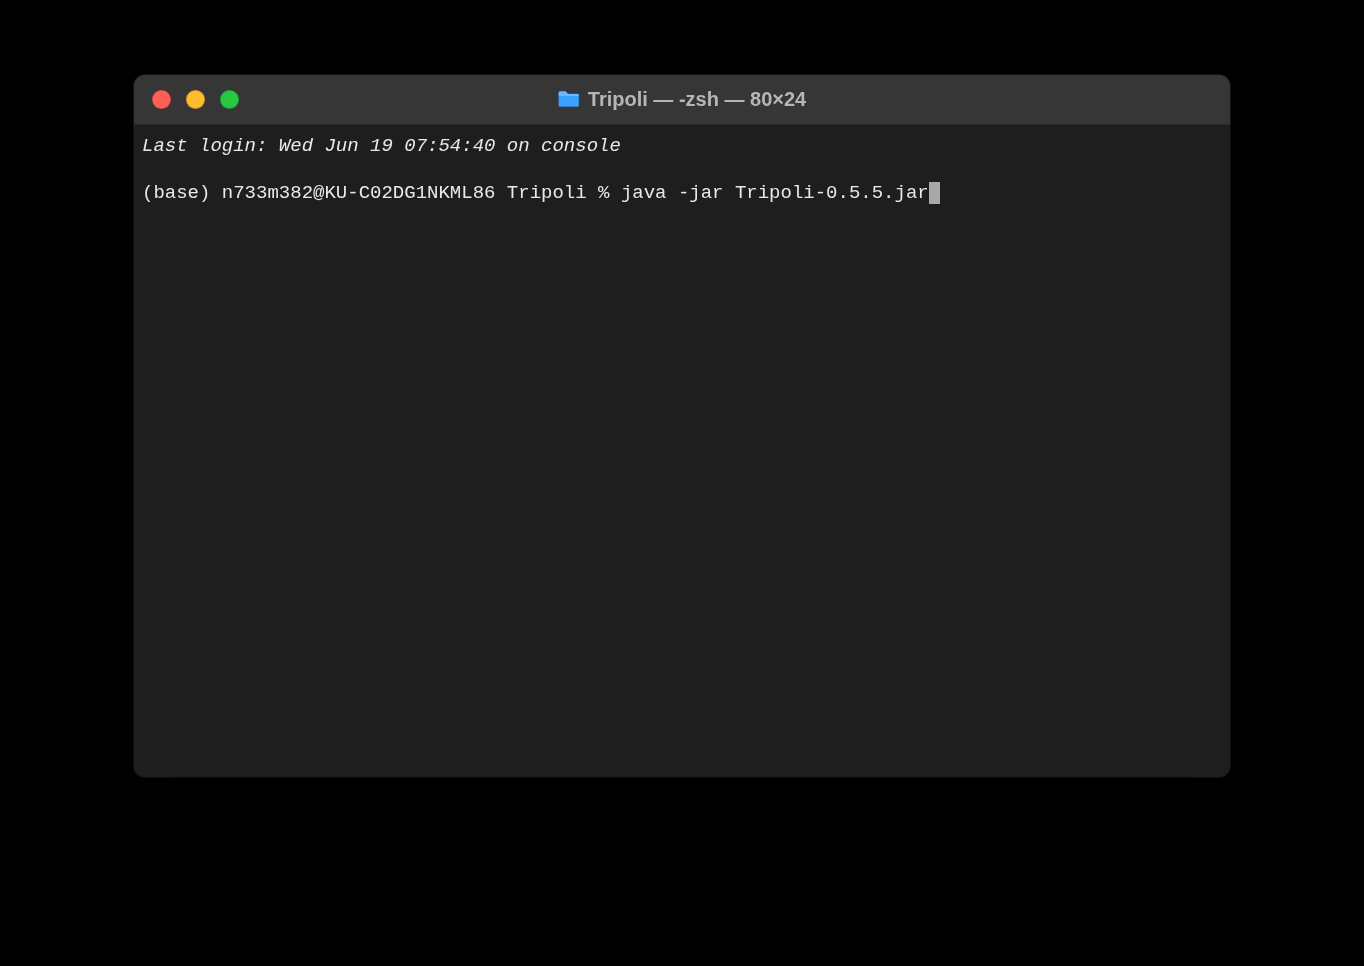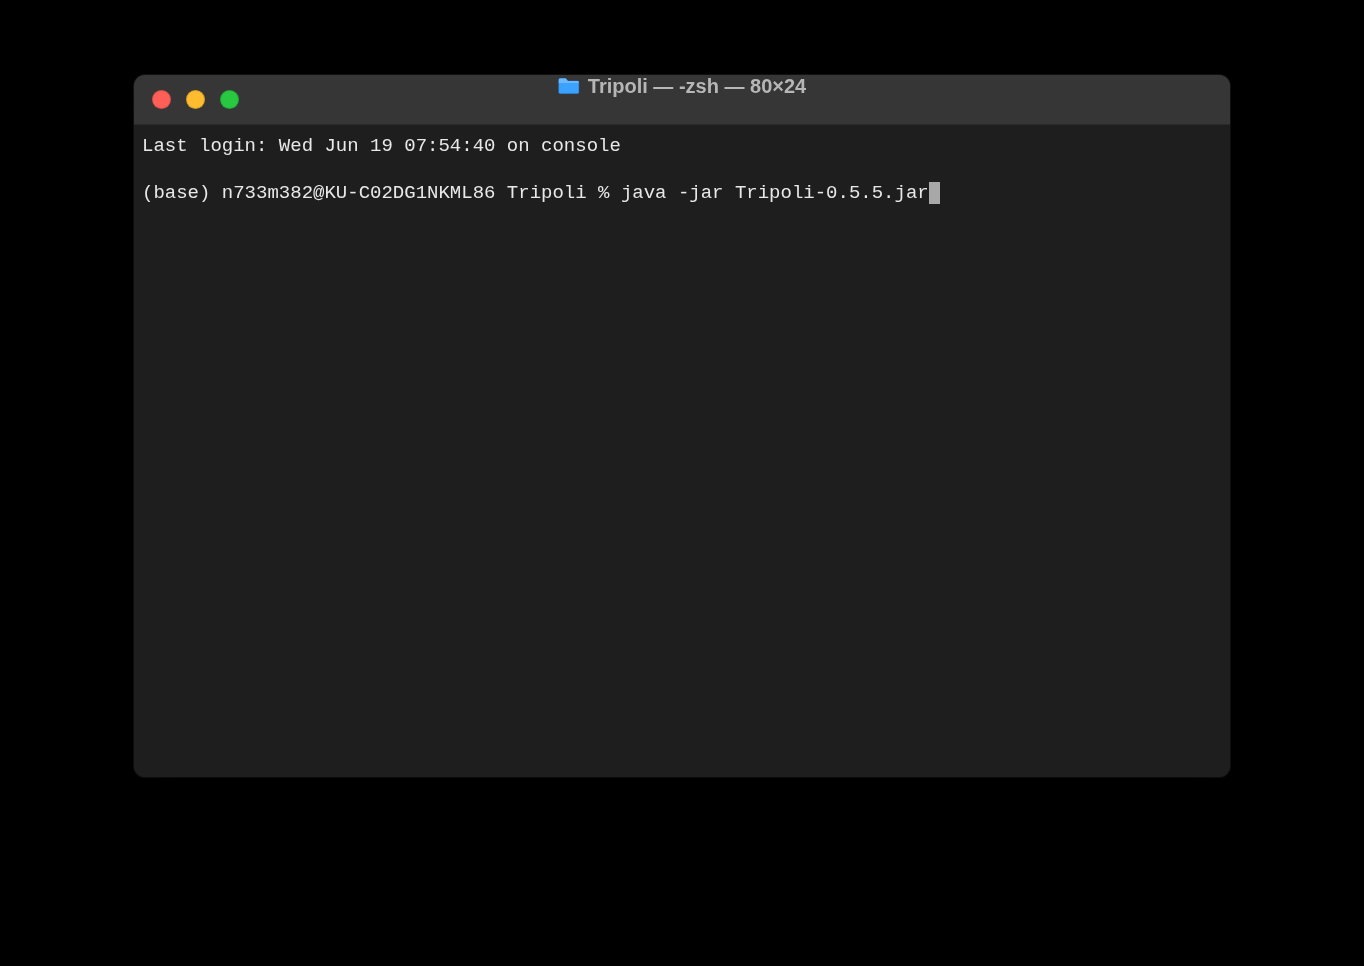--- a/index.html
+++ b/index.html
@@ -24,20 +24,21 @@
       border-radius: 11px;
       overflow: hidden;
       box-shadow: 0 20px 60px rgba(0,0,0,0.6), 0 0 0 1px rgba(255,255,255,0.08);
       display: flex;
       flex-direction: column;
     }
     .title-bar {
       height: 50px;
       background: #363636;
       display: flex;
+      align-items: center;
       padding: 0 18px;
       position: relative;
       border-bottom: 1px solid #2a2a2a;
     }
     .traffic-lights {
       display: flex;
       gap: 15px;
       align-items: center;
     }
     .light {
@@ -79,20 +80,21 @@
       padding: 8px 8px;
       font-family: "SF Mono", Menlo, Monaco, "Courier New", monospace;
       font-size: 19px;
       line-height: 27px;
       color: #e8e8e8;
       overflow: hidden;
     }
     .terminal-line {
       white-space: pre;
       letter-spacing: 0px;
+      font-style: italic;
     }
     .prompt-line {
       white-space: pre;
       letter-spacing: 0px;
       display: flex;
       margin-top: 20px;
     }
     .cursor-block {
       display: inline-block;
       width: 11px;

